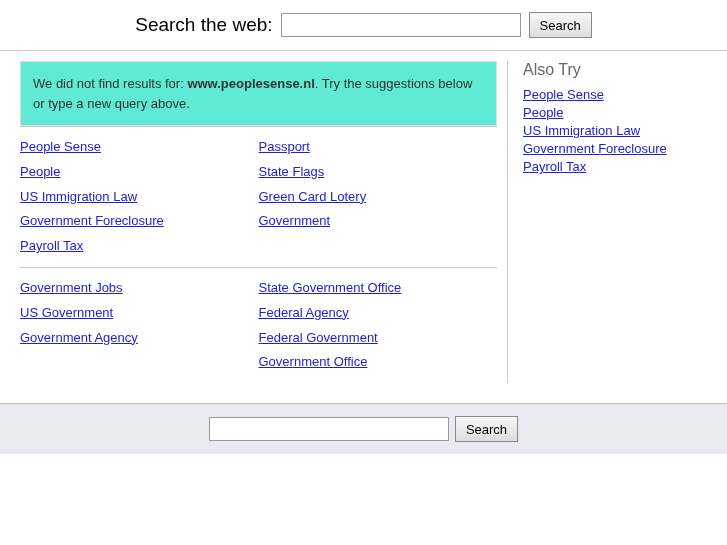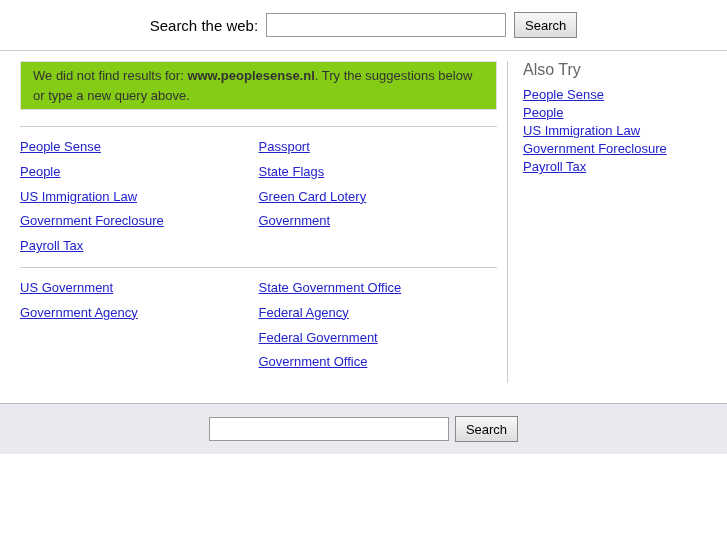--- a/index.html
+++ b/index.html
@@ -15,21 +15,21 @@
     
     #top-search-bar {
       display: flex;
       align-items: center;
       justify-content: center;
       padding: 12px 20px;
       border-bottom: 1px solid #ccc;
       gap: 8px;
     }
     #top-search-bar label {
-      font-size: 15px;
+      font-size: 19px;
       white-space: nowrap;
     }
     #top-search-input {
       width: 240px;
       height: 24px;
       border: 1px solid #999;
       padding: 2px 4px;
       font-size: 13px;
     }
     #top-search-button {
@@ -49,24 +49,24 @@
       gap: 10px;
     }
 
     
     #left-panel {
       flex: 1;
     }
 
     
     #notice-box {
-      background: #84cc16;
+      background: #5eead4;
       border: 1px solid #ddd;
-      padding: 4px 12px;
-      margin-bottom: 16px;
+      padding: 12px 12px;
+      margin-bottom: 0;
       font-size: 13px;
       color: #333;
       line-height: 1.5;
     }
     #notice-box strong {
       font-weight: bold;
     }
 
     
     #link-sections {
@@ -183,20 +183,21 @@
           </div>
           <div class="link-column">
             <a href="#">Passport</a>
             <a href="#">State Flags</a>
             <a href="#">Green Card Lotery</a>
             <a href="#">Government</a>
           </div>
         </div>
         <div class="link-section">
           <div class="link-column">
+            <a href="#">Government Jobs</a>
             <a href="#">US Government</a>
             <a href="#">Government Agency</a>
           </div>
           <div class="link-column">
             <a href="#">State Government Office</a>
             <a href="#">Federal Agency</a>
             <a href="#">Federal Government</a>
             <a href="#">Government Office</a>
           </div>
         </div>

